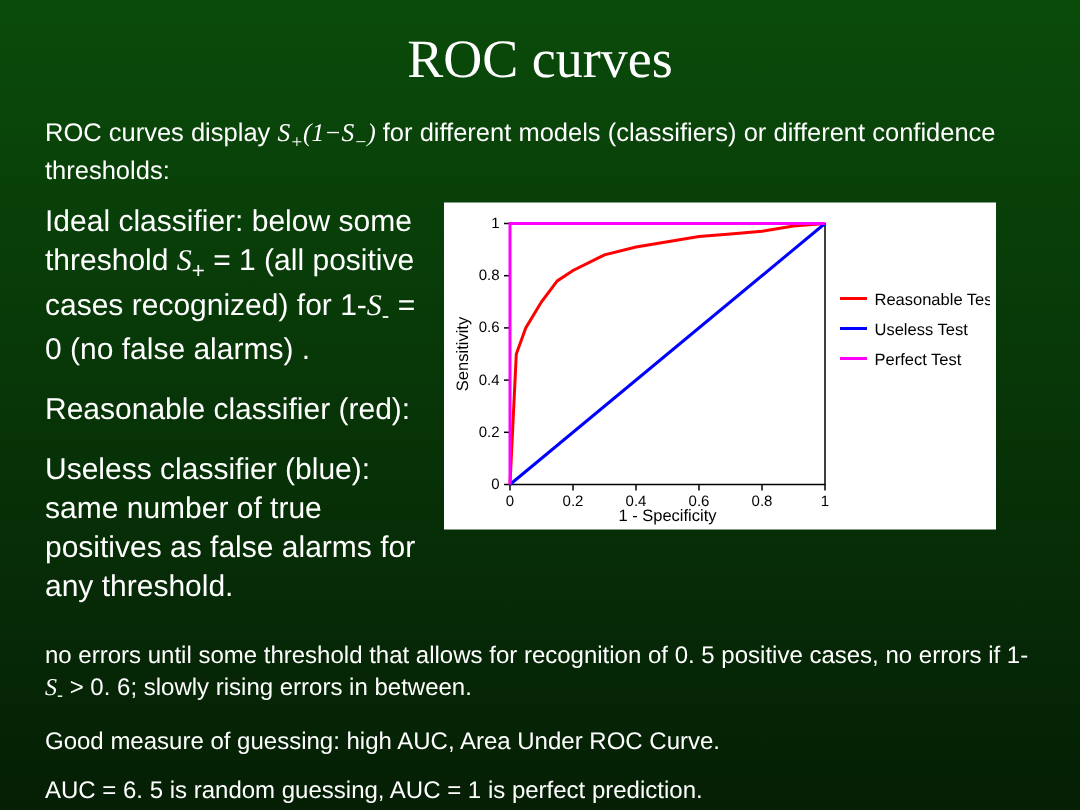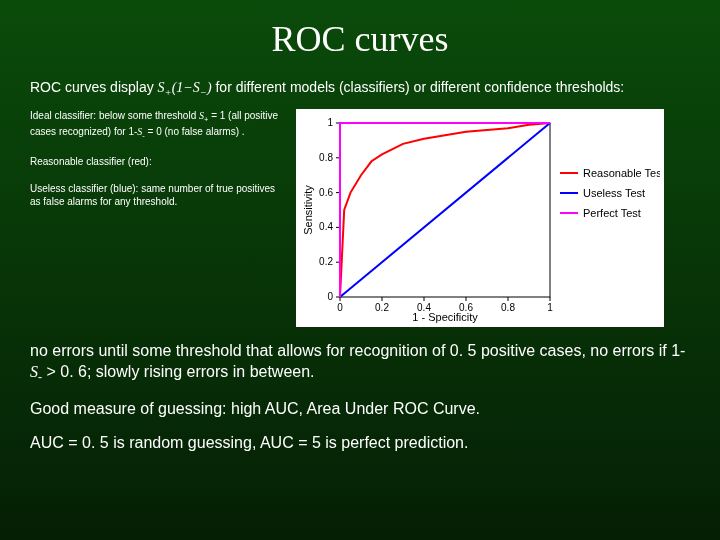--- a/index.html
+++ b/index.html
@@ -10,24 +10,24 @@
 }
 .slide{padding:10px 30px 4px 30px;box-sizing:border-box;height:100%}
 h1{
   font-family:"Times New Roman",serif;
   font-weight:400;
   color:#fff;
   font-size:36px;
   text-align:center;
   margin:8px 0 18px 0;
 }
-.intro{font-size:14px;line-height:1.3;margin-bottom:10px}
+.intro{font-size:17px;line-height:1.3;margin-bottom:10px}
 .intro .formula{font-family:"Times New Roman",serif;font-style:italic}
 .row{display:flex;gap:14px;align-items:flex-start}
-.col-text{flex:0 0 252px;font-size:10px;line-height:1.3}
+.col-text{flex:0 0 252px;font-size:20px;line-height:1.3}
 .col-text p{margin:0 0 14px 0}
 .col-chart{flex:1}
 .chart-wrap{background:#fff;padding:6px 4px 2px 4px;display:inline-block}
 svg{display:block}
 .below p{font-size:16px;line-height:1.3;margin:10px 0 13px 0}
 .sub{font-size:0.75em;vertical-align:sub}
 .serif-i{font-family:"Times New Roman",serif;font-style:italic}
 .axis-label{font-size:11px;fill:#000;font-family:Arial}
 .tick{font-size:10px;fill:#000;font-family:Arial}
 .legend-text{font-size:11px;fill:#000;font-family:Arial}
@@ -92,15 +92,15 @@
           </svg>
       </div>
     </div>
   </div>
 
   <div class="below">
     <p>
       <span>no errors until some threshold that allows for recognition of 0. 5 positive cases, no errors if 1-</span><span class="serif-i">S</span><span class="sub">-</span><span> &gt; 0. 6; slowly rising errors in between.</span>
     </p>
     <p>Good measure of guessing: high AUC, Area Under ROC Curve.</p>
-    <p>AUC = 0. 5 is random guessing, AUC = 5 is perfect prediction.</p>
+    <p>AUC = 6. 5 is random guessing, AUC = 1 is perfect prediction.</p>
   </div>
 </div>
 
 </body></html>

